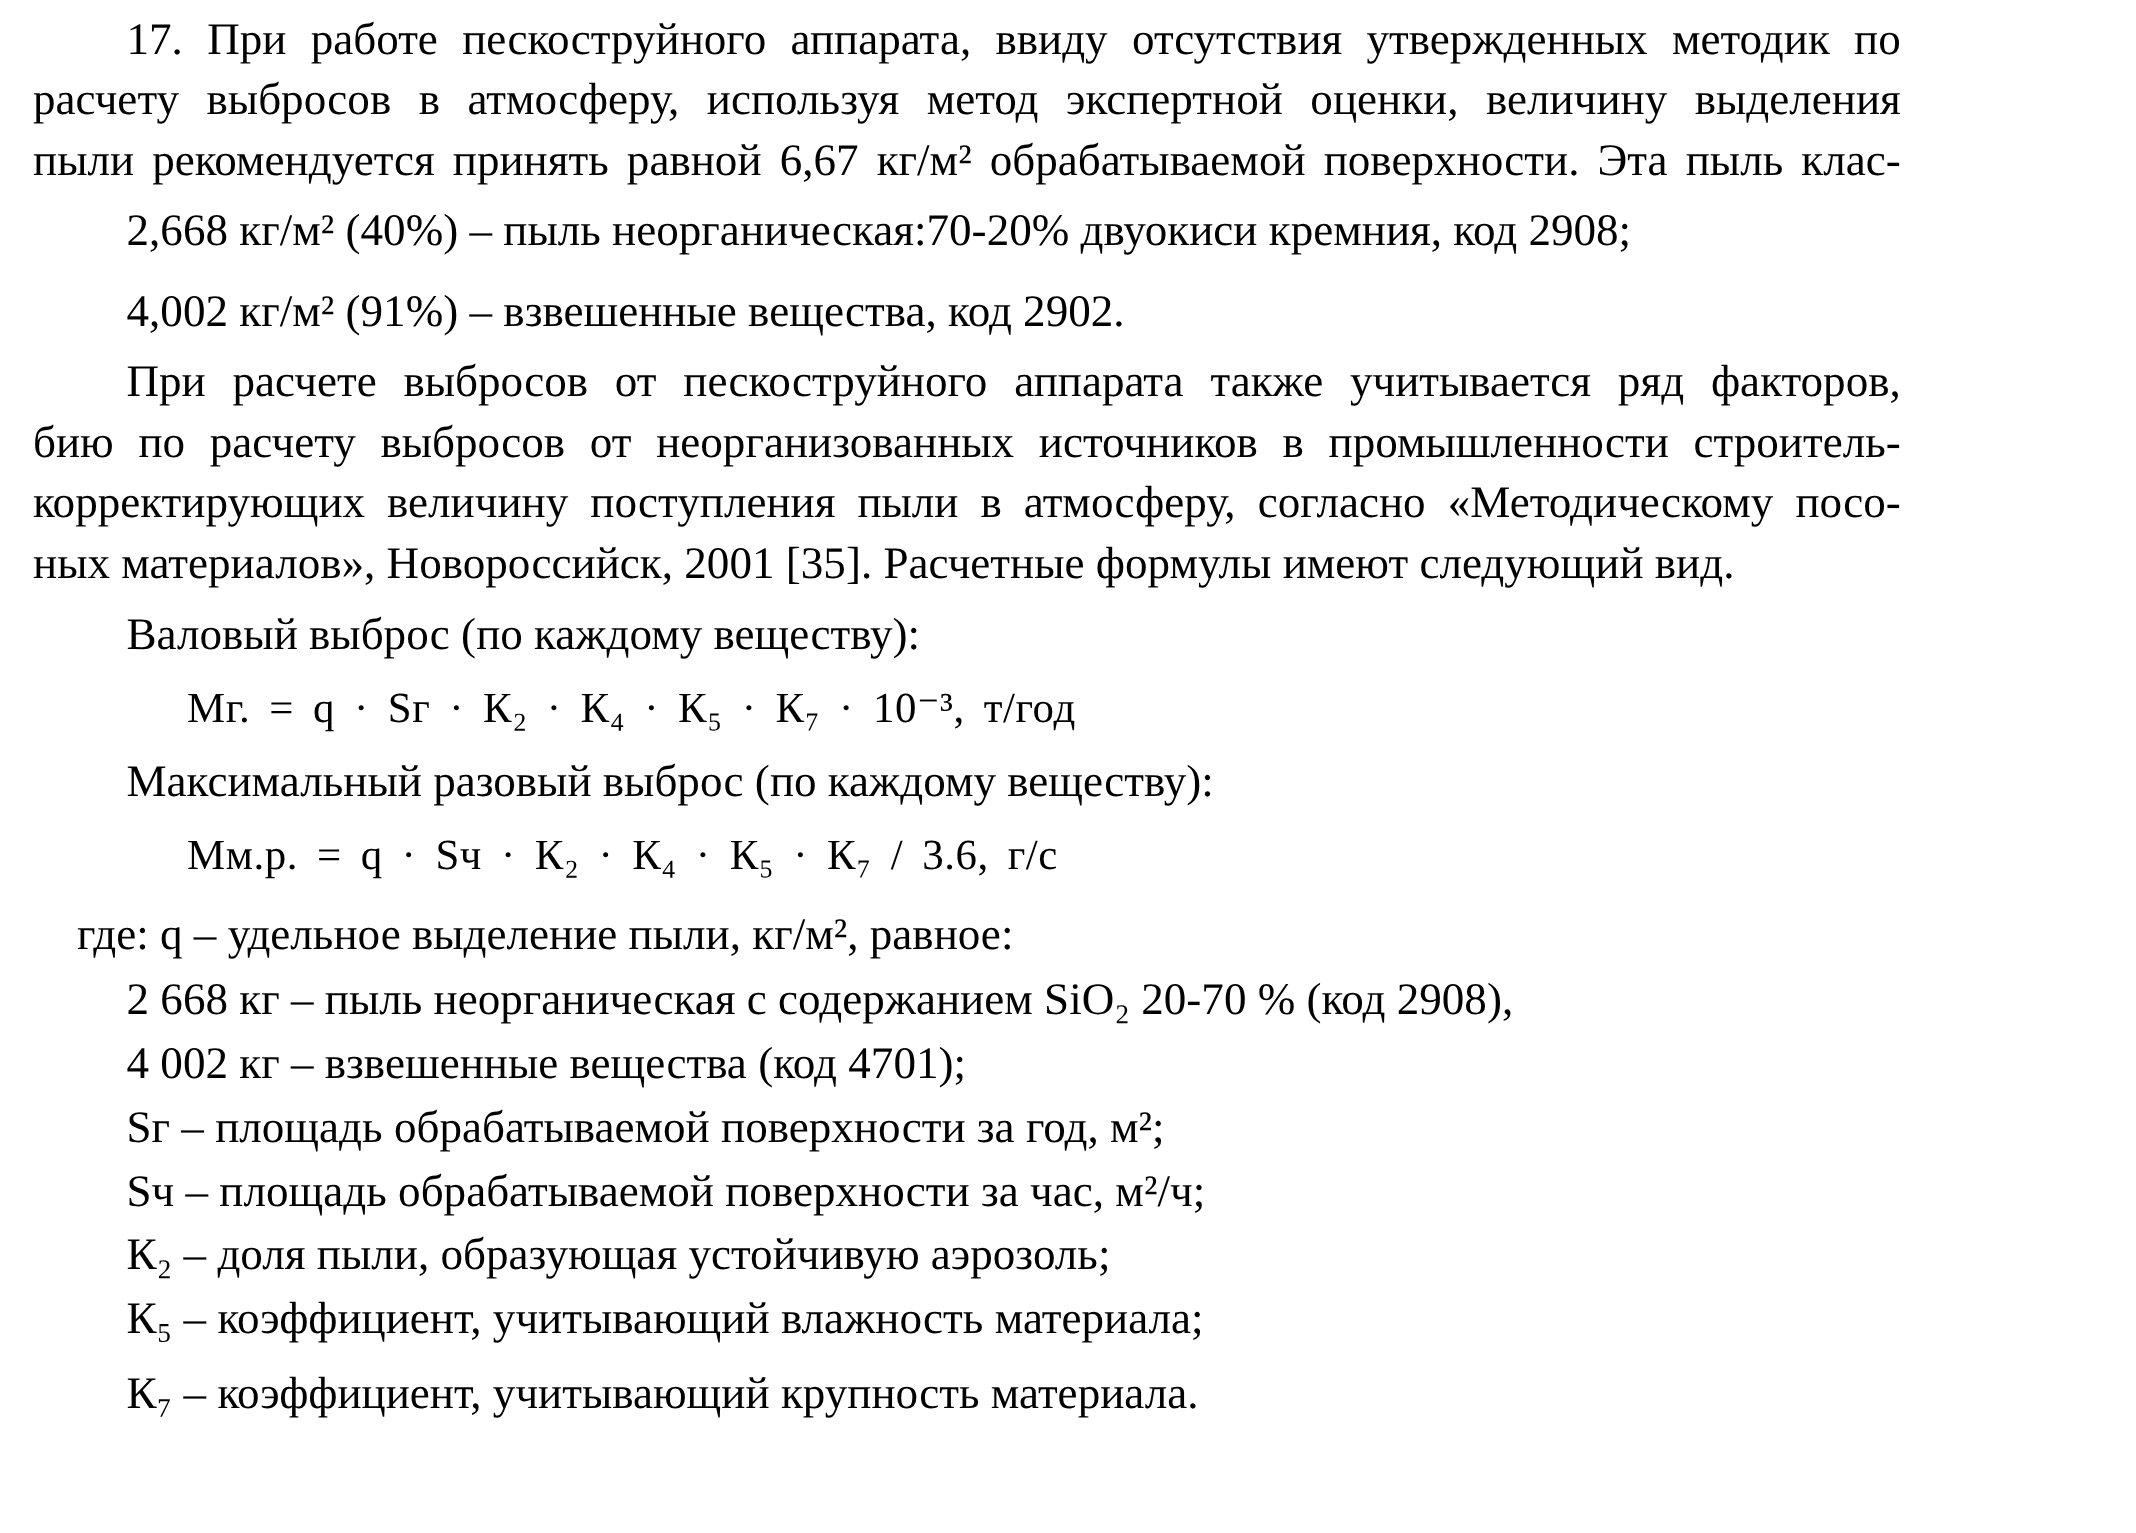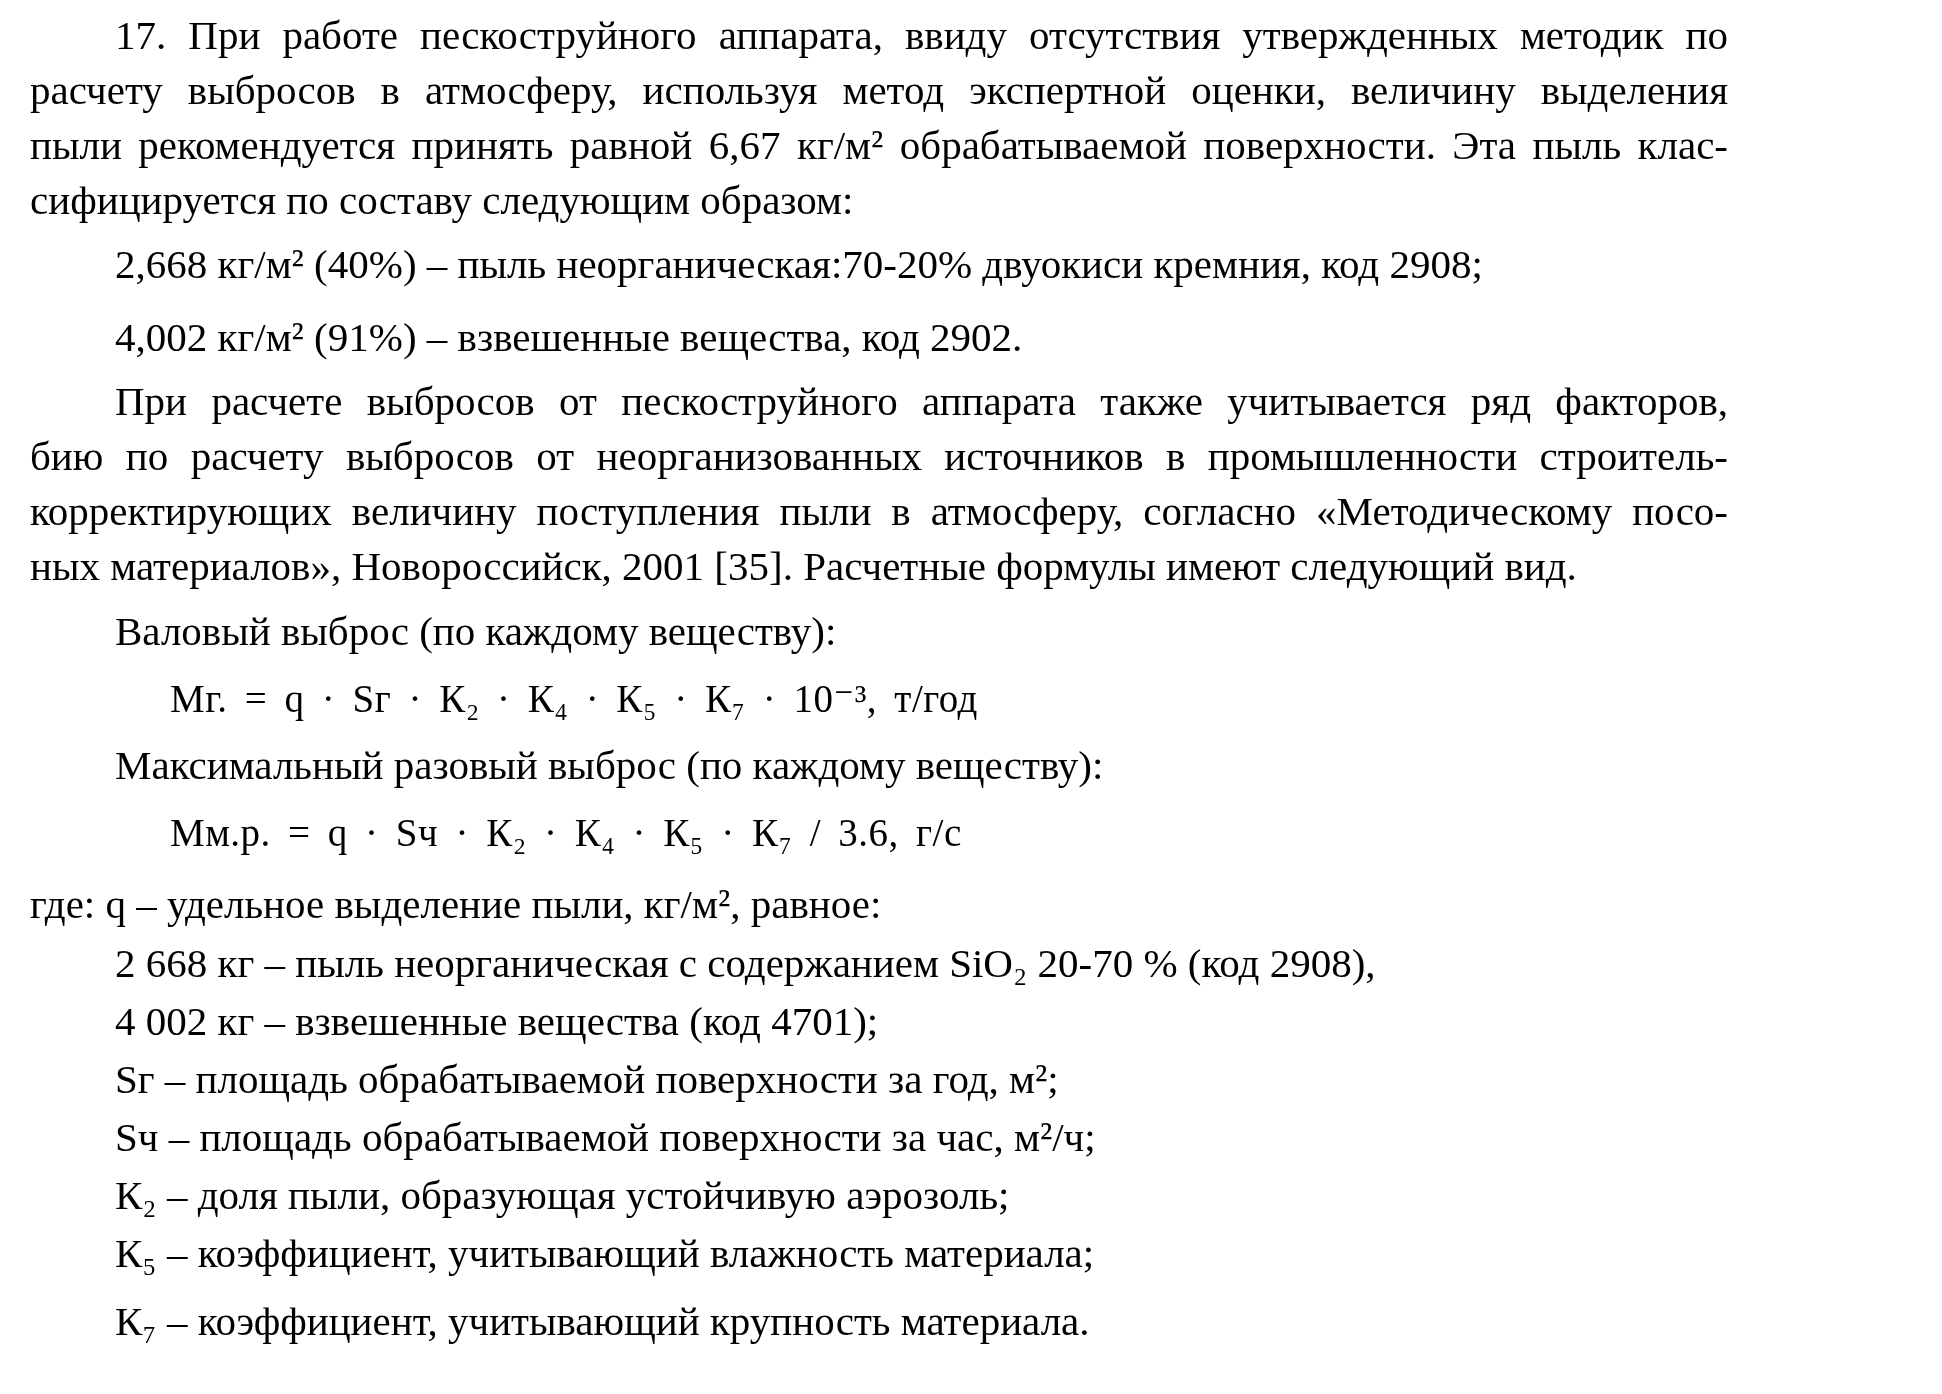--- a/index.html
+++ b/index.html
@@ -49,34 +49,34 @@
     letter-spacing: 0.5px;
   }
   .def {
     padding-left: 85px;
     line-height: 58px;
   }
   .def-intro {
     padding-left: 0;
     margin-top: 12px;
     line-height: 60px;
+    margin-left: 40px;
   }
   .def-last {
     margin-top: 10px;
   }
 </style>
 </head>
 <body>
 
 <div class="page">
 
   <div class="ln j ind">17. При работе пескоструйного аппарата, ввиду отсутствия утвержденных методик по</div>
   <div class="ln j">расчету выбросов в атмосферу, используя метод экспертной оценки, величину выделения</div>
   <div class="ln j">пыли рекомендуется принять равной 6,67 кг/м² обрабатываемой поверхности. Эта пыль клас-</div>
-  <div class="ln">сифицируется по составу следующим образом:</div>
 
   <div class="ln comp tab">2,668 кг/м²  (40%) – пыль неорганическая:70-20% двуокиси кремния, код 2908;</div>
   <div class="ln comp tab">4,002 кг/м² (91%) – взвешенные вещества, код 2902.</div>
 
   <div class="ln j ind">При расчете выбросов от пескоструйного аппарата также учитывается ряд факторов,</div>
   <div class="ln j">бию по расчету выбросов от неорганизованных источников в промышленности строитель-</div>
   <div class="ln j">корректирующих величину поступления пыли в атмосферу, согласно «Методическому посо-</div>
   <div class="ln">ных материалов», Новороссийск, 2001 [35]. Расчетные формулы имеют следующий вид.</div>
 
   <div class="ln tab lbl">Валовый выброс (по каждому веществу):</div>

